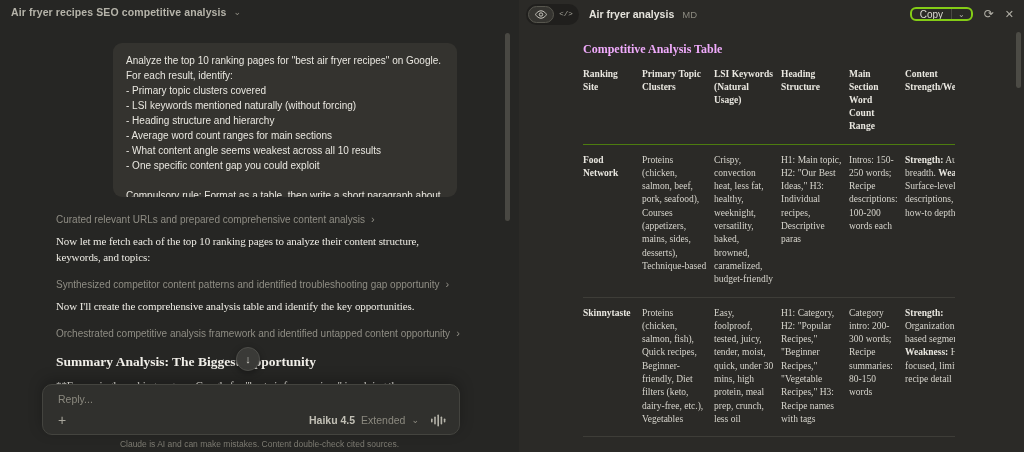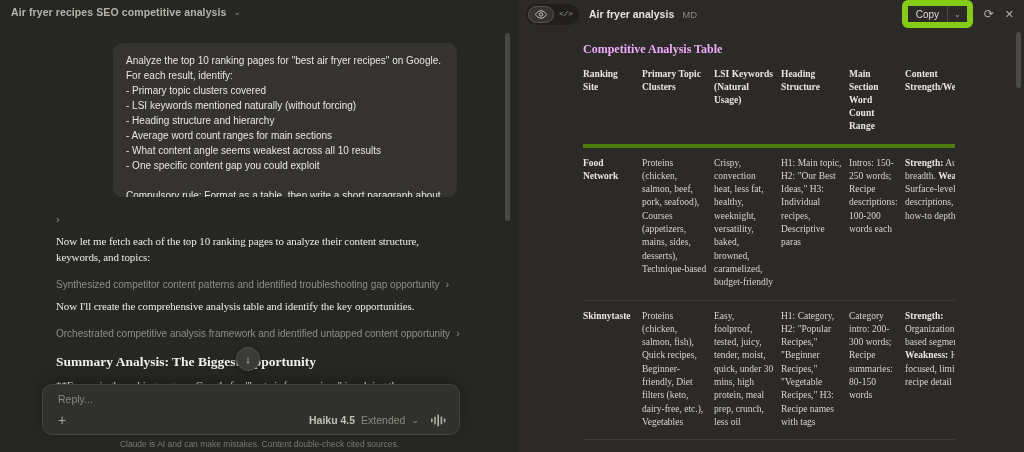--- a/index.html
+++ b/index.html
@@ -48,36 +48,36 @@
   .artifact-panel { position:absolute; left:519px; top:0; width:505px; height:452px; background:#2b2a27; overflow:hidden; }
   .artifact-header { position:absolute; left:0; top:0; width:100%; height:28px; display:flex; align-items:center; padding:0 10px 0 7px; }
   .view-toggle { display:flex; align-items:center; background:#201f1d; border-radius:13px; padding:2px; gap:1px; }
   .toggle-eye { width:26px; height:17px; border-radius:10px; background:#353430; border:1px solid #57564e;
     display:flex; align-items:center; justify-content:center; cursor:pointer; }
   .toggle-code { width:22px; height:17px; border:none; background:transparent; color:#a8a69d; font-size:7.5px;
     font-family:"Liberation Mono", monospace; cursor:pointer; }
   .artifact-title { margin-left:10px; font-size:10.5px; font-weight:bold; color:#e6e4dd; }
   .artifact-badge { margin-left:8px; font-size:9.5px; color:#8b897f; }
   .header-right { margin-left:auto; display:flex; align-items:center; gap:11px; }
-  .copy-group { display:inline-flex; border:6px solid #84cc16; border-radius:6px; overflow:hidden; height:28px; }
+  .copy-group { display:inline-flex; border:2px solid #84cc16; border-radius:6px; overflow:hidden; height:14px; }
   .copy-main { background:transparent; border:none; color:#dcdad3; font-size:10px; padding:0 8px; cursor:pointer; }
   .copy-caret { background:transparent; border:none; border-left:1px solid #4b4a44; color:#b0aea5; font-size:8px; padding:0 6px; cursor:pointer; }
   .icon-btn { background:none; border:none; color:#b0aea5; cursor:pointer; line-height:1; }
   .icon-refresh { font-size:12px; }
   .icon-close { font-size:11px; }
   .scrollbar-right { position:absolute; right:3px; top:32px; width:5px; height:56px; border-radius:3px; background:#4c4b45; }
 
   .doc { position:absolute; left:64px; top:42px; width:372px; height:410px; overflow:hidden;
     font-family:"Liberation Serif", "DejaVu Serif", serif; }
   .doc h1 { font-size:14.5px; font-weight:bold; color:#f1efe9; margin-bottom:13px; letter-spacing:.1px; }
   .doc h2 { font-size:12px; font-weight:bold; color:#f0abfc; margin-bottom:9px; }
   table.analysis { border-collapse:collapse; table-layout:fixed; width:412px; }
   .analysis th { font-size:9.5px; font-weight:bold; color:#e9e7e0; text-align:left; vertical-align:top;
     line-height:1.38; padding:2px 7px 10px 0; }
-  .analysis thead tr { border-bottom:4px solid #4d7c0f; }
+  .analysis thead tr { border-bottom:1px solid #4d7c0f; }
   .analysis tbody tr { border-bottom:1px solid #3e3d38; }
   .analysis td { font-size:9.5px; color:#d7d5cd; vertical-align:top; line-height:1.4;
     padding:9px 7px 10px 0; }
   .analysis td.site { font-weight:bold; color:#e9e7e0; }
   .analysis td b { color:#e9e7e0; }
   .c1{width:59px}.c2{width:72px}.c3{width:67px}.c4{width:68px}.c5{width:56px}.c6{width:90px}
 </style>
 </head>
 <body>
 
@@ -94,20 +94,21 @@
 - LSI keywords mentioned naturally (without forcing)
 - Heading structure and hierarchy
 - Average word count ranges for main sections
 - What content angle seems weakest across all 10 results
 - One specific content gap you could exploit
 
 Compulsory rule: Format as a table, then write a short paragraph about the biggest opportunity you found that competitors aren't touching.</div>
 
   <div class="chat-flow">
     <div class="tool-chip">
+      <span>Curated relevant URLs and prepared comprehensive content analysis</span>
       <span class="chev-r">›</span>
     </div>
     <p class="para">Now let me fetch each of the top 10 ranking pages to analyze their content structure, keywords, and topics:</p>
     <div class="tool-chip">
       <span>Synthesized competitor content patterns and identified troubleshooting gap opportunity</span>
       <span class="chev-r">›</span>
     </div>
     <p class="para">Now I'll create the comprehensive analysis table and identify the key opportunities.</p>
     <div class="tool-chip">
       <span>Orchestrated competitive analysis framework and identified untapped content opportunity</span>

